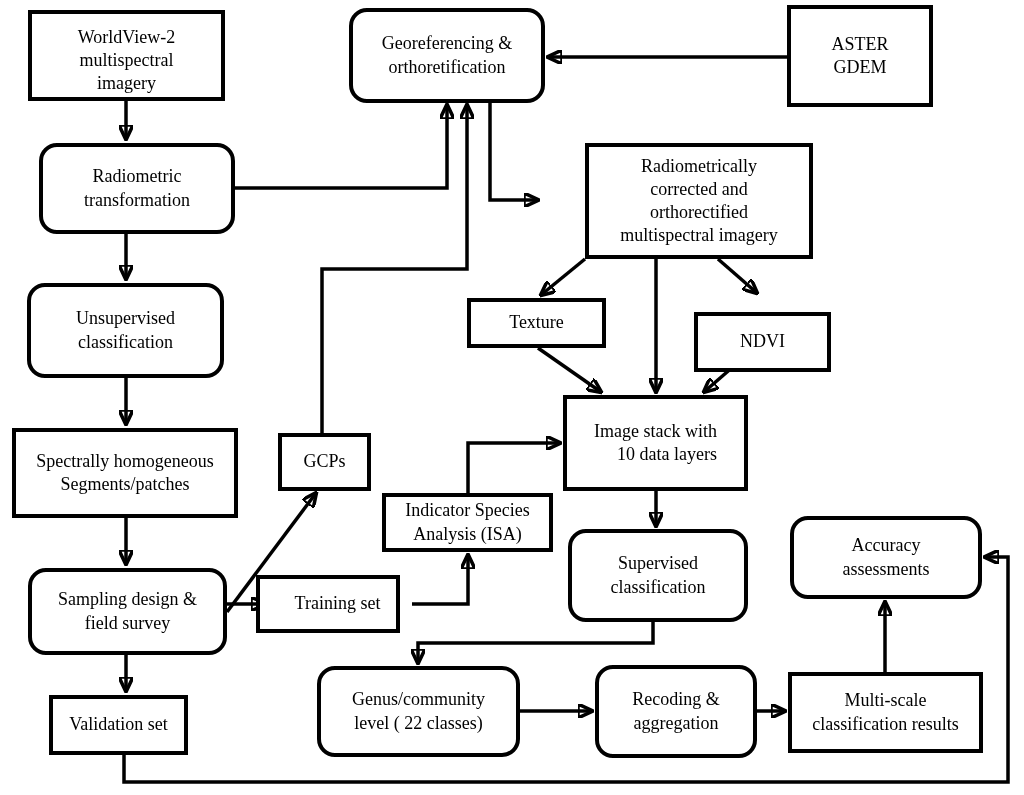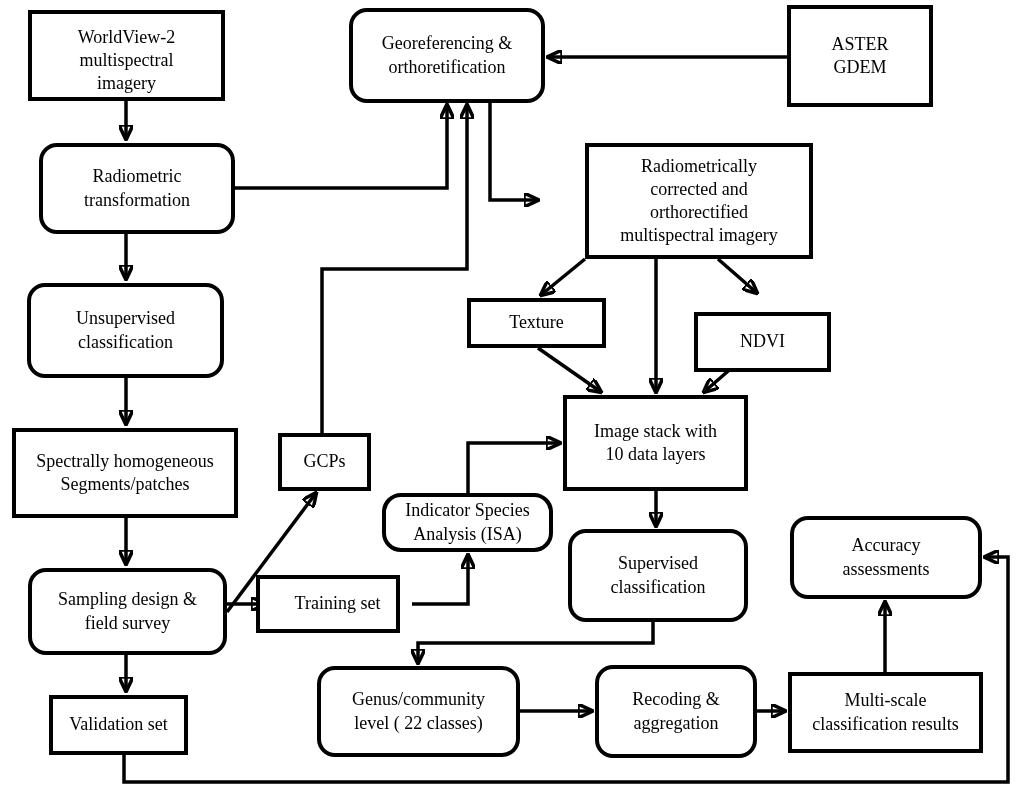--- a/index.html
+++ b/index.html
@@ -120,26 +120,26 @@
 
   <div class="node" style="left:12px; top:428px; width:226px; height:90px;">
     <span>Spectrally homogeneous
 Segments/patches</span>
   </div>
 
   <div class="node" style="left:278px; top:433px; width:93px; height:58px;">
     <span>GCPs</span>
   </div>
 
-  <div class="node" style="left:382px; top:493px; width:171px; height:59px;border-radius:19px;">
+  <div class="node" style="left:382px; top:493px; width:171px; height:59px;">
     <span>Indicator Species
 Analysis (ISA)</span>
   </div>
 
-  <div class="node" style="left:563px; top:395px; width:185px; height:96px;">
+  <div class="node" style="left:563px; top:395px; width:185px; height:96px;text-align:right;">
     <span>Image stack with
 10 data layers</span>
   </div>
 
   <div class="node" style="left:256px; top:575px; width:144px; height:58px;padding-left:23px;">
     <span>Training set</span>
   </div>
 
   <div class="node round" style="left:568px; top:529px; width:180px; height:93px;">
     <span>Supervised

